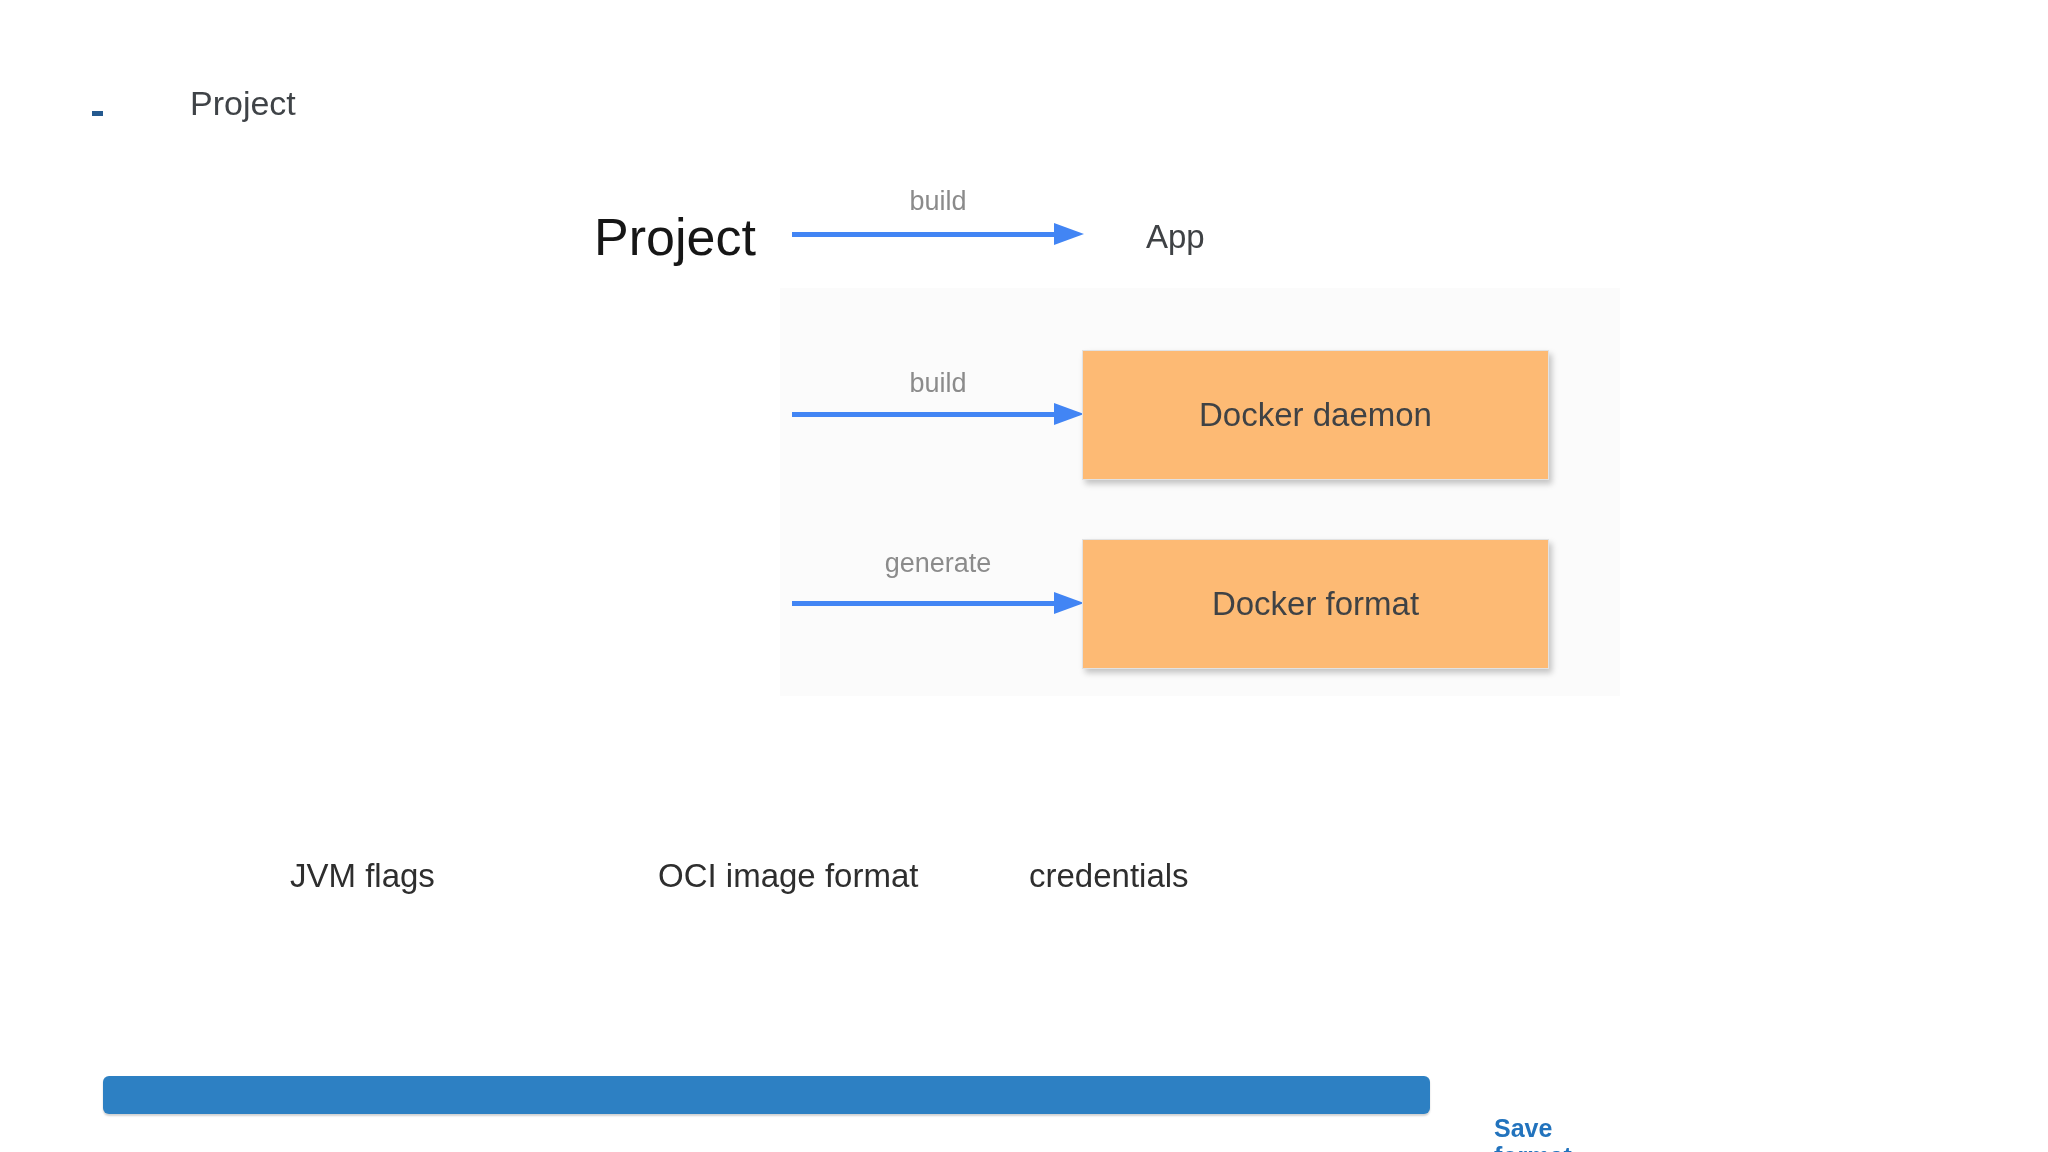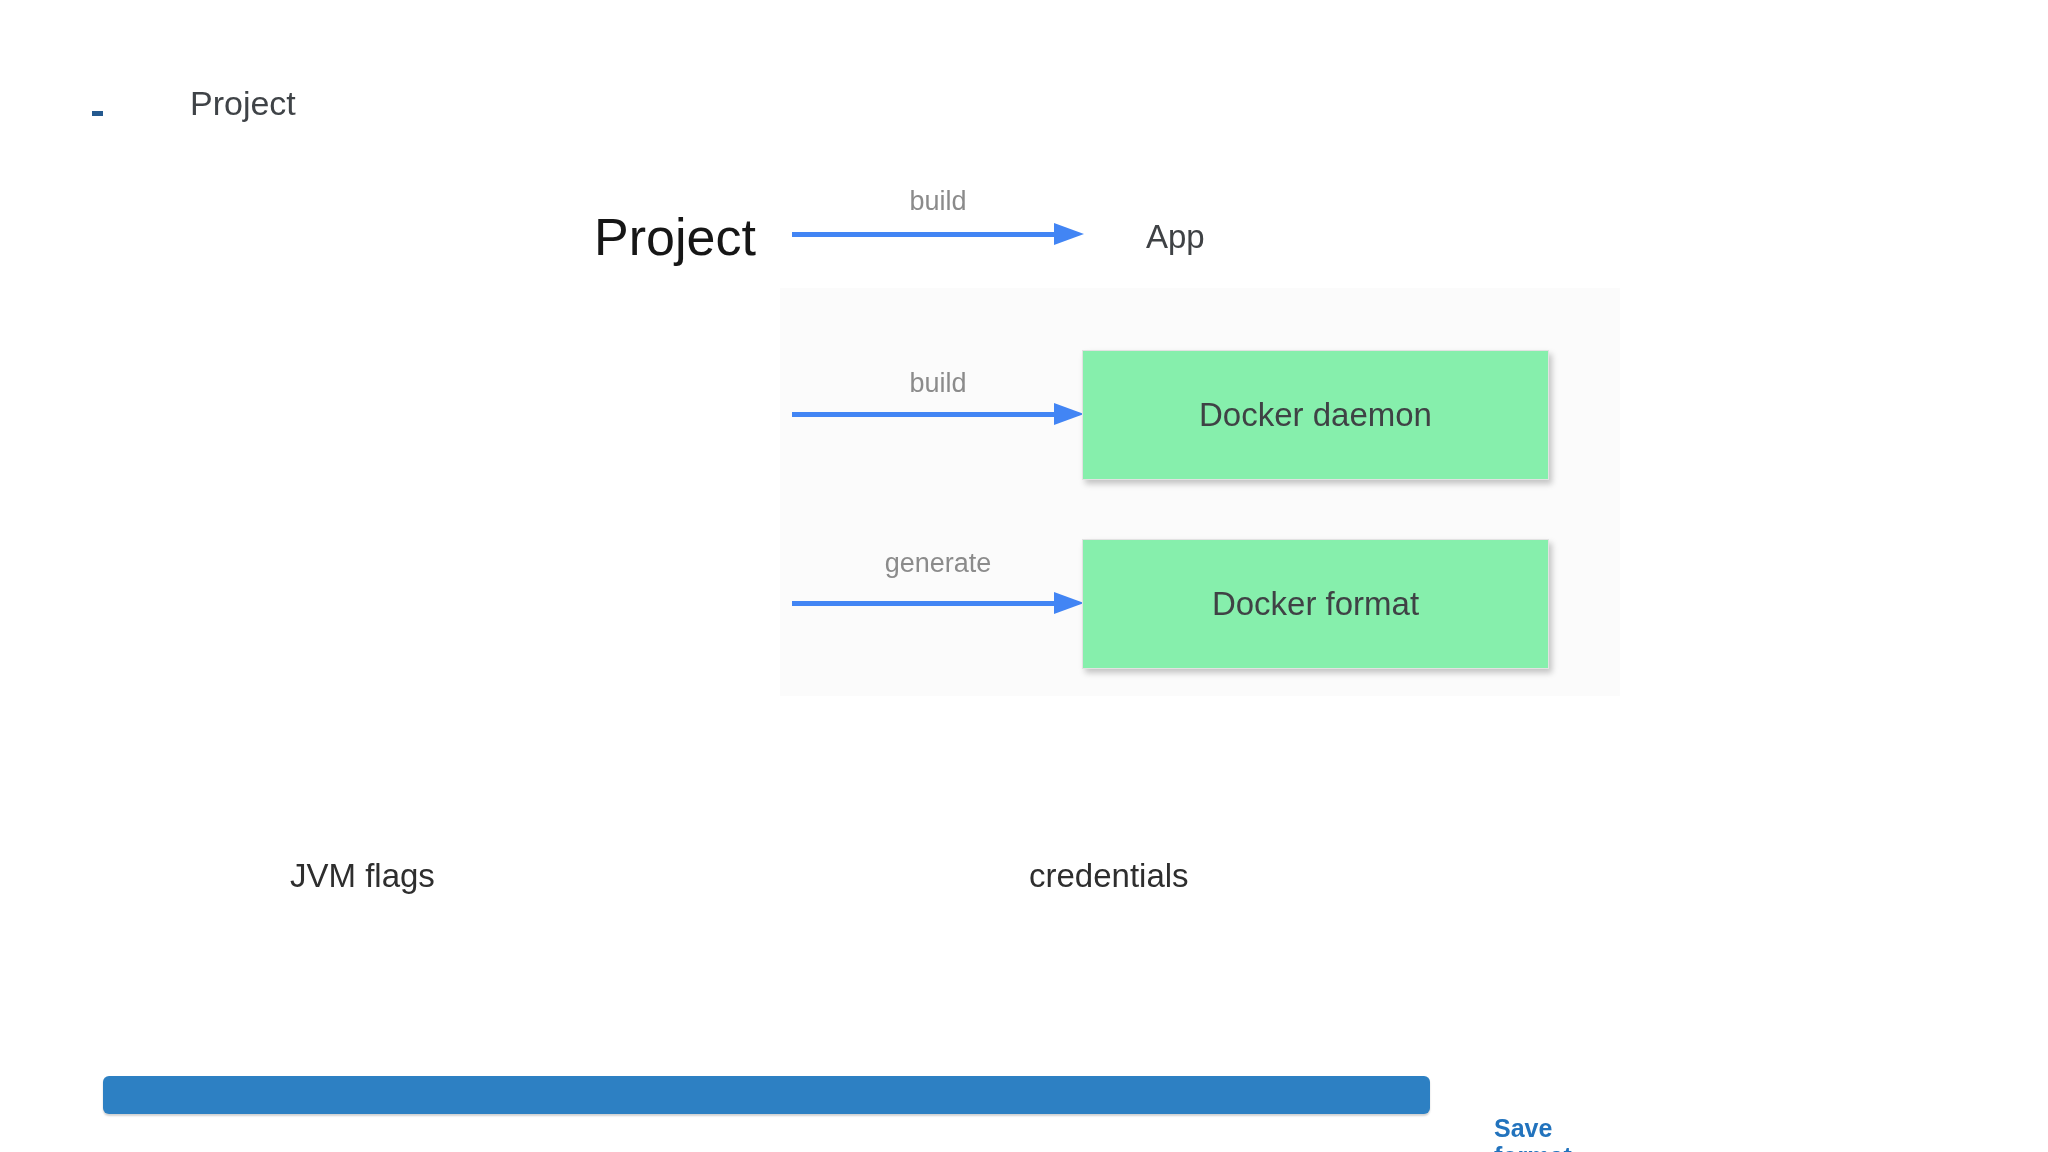--- a/index.html
+++ b/index.html
@@ -49,21 +49,21 @@
     border-top:11px solid transparent;
     border-bottom:11px solid transparent;
     border-left:30px solid var(--arrow-blue,#4285f4);
   }
   .app-node{
     left:1146px;top:218px;
     font-size:33px;color:#3f4245;line-height:38px;
   }
   .node-box{
     left:1082px;width:465px;height:128px;
-    background:#86efac;
+    background:#fdba74;
     border:1px solid #e2e2e2;
     box-shadow:3px 4px 6px rgba(0,0,0,0.22);
     display:flex;align-items:center;justify-content:center;
     font-size:33px;color:#3f4245;
   }
 
   
   .section-heading{
     left:306px;top:740px;
     font-size:43px;font-weight:700;letter-spacing:3.5px;
@@ -130,20 +130,21 @@
   <div class="abs edge-label" style="left:792px;top:548px;">generate</div>
   <div class="abs arrow" style="top:592px;">
     <div class="line"></div>
     <div class="head"></div>
   </div>
   <div class="abs node-box" style="top:539px;">
     <span>Docker format</span>
   </div>
 
   <div class="abs feature" style="left:290px;">JVM flags</div>
+  <div class="abs feature" style="left:658px;">OCI image format</div>
   <div class="abs feature" style="left:1029px;text-align:center;">credentials</div>
 
   <div class="abs footer-bar"></div>
 
   <svg class="abs walmart-spark" viewBox="-50 -50 100 100" xmlns="http://www.w3.org/2000/svg">
     <g fill="currentColor">
       <rect x="-8" y="-48" width="16" height="34" rx="8" transform="rotate(0)"></rect>
       <rect x="-8" y="-48" width="16" height="34" rx="8" transform="rotate(60)"></rect>
       <rect x="-8" y="-48" width="16" height="34" rx="8" transform="rotate(120)"></rect>
       <rect x="-8" y="-48" width="16" height="34" rx="8" transform="rotate(180)"></rect>

